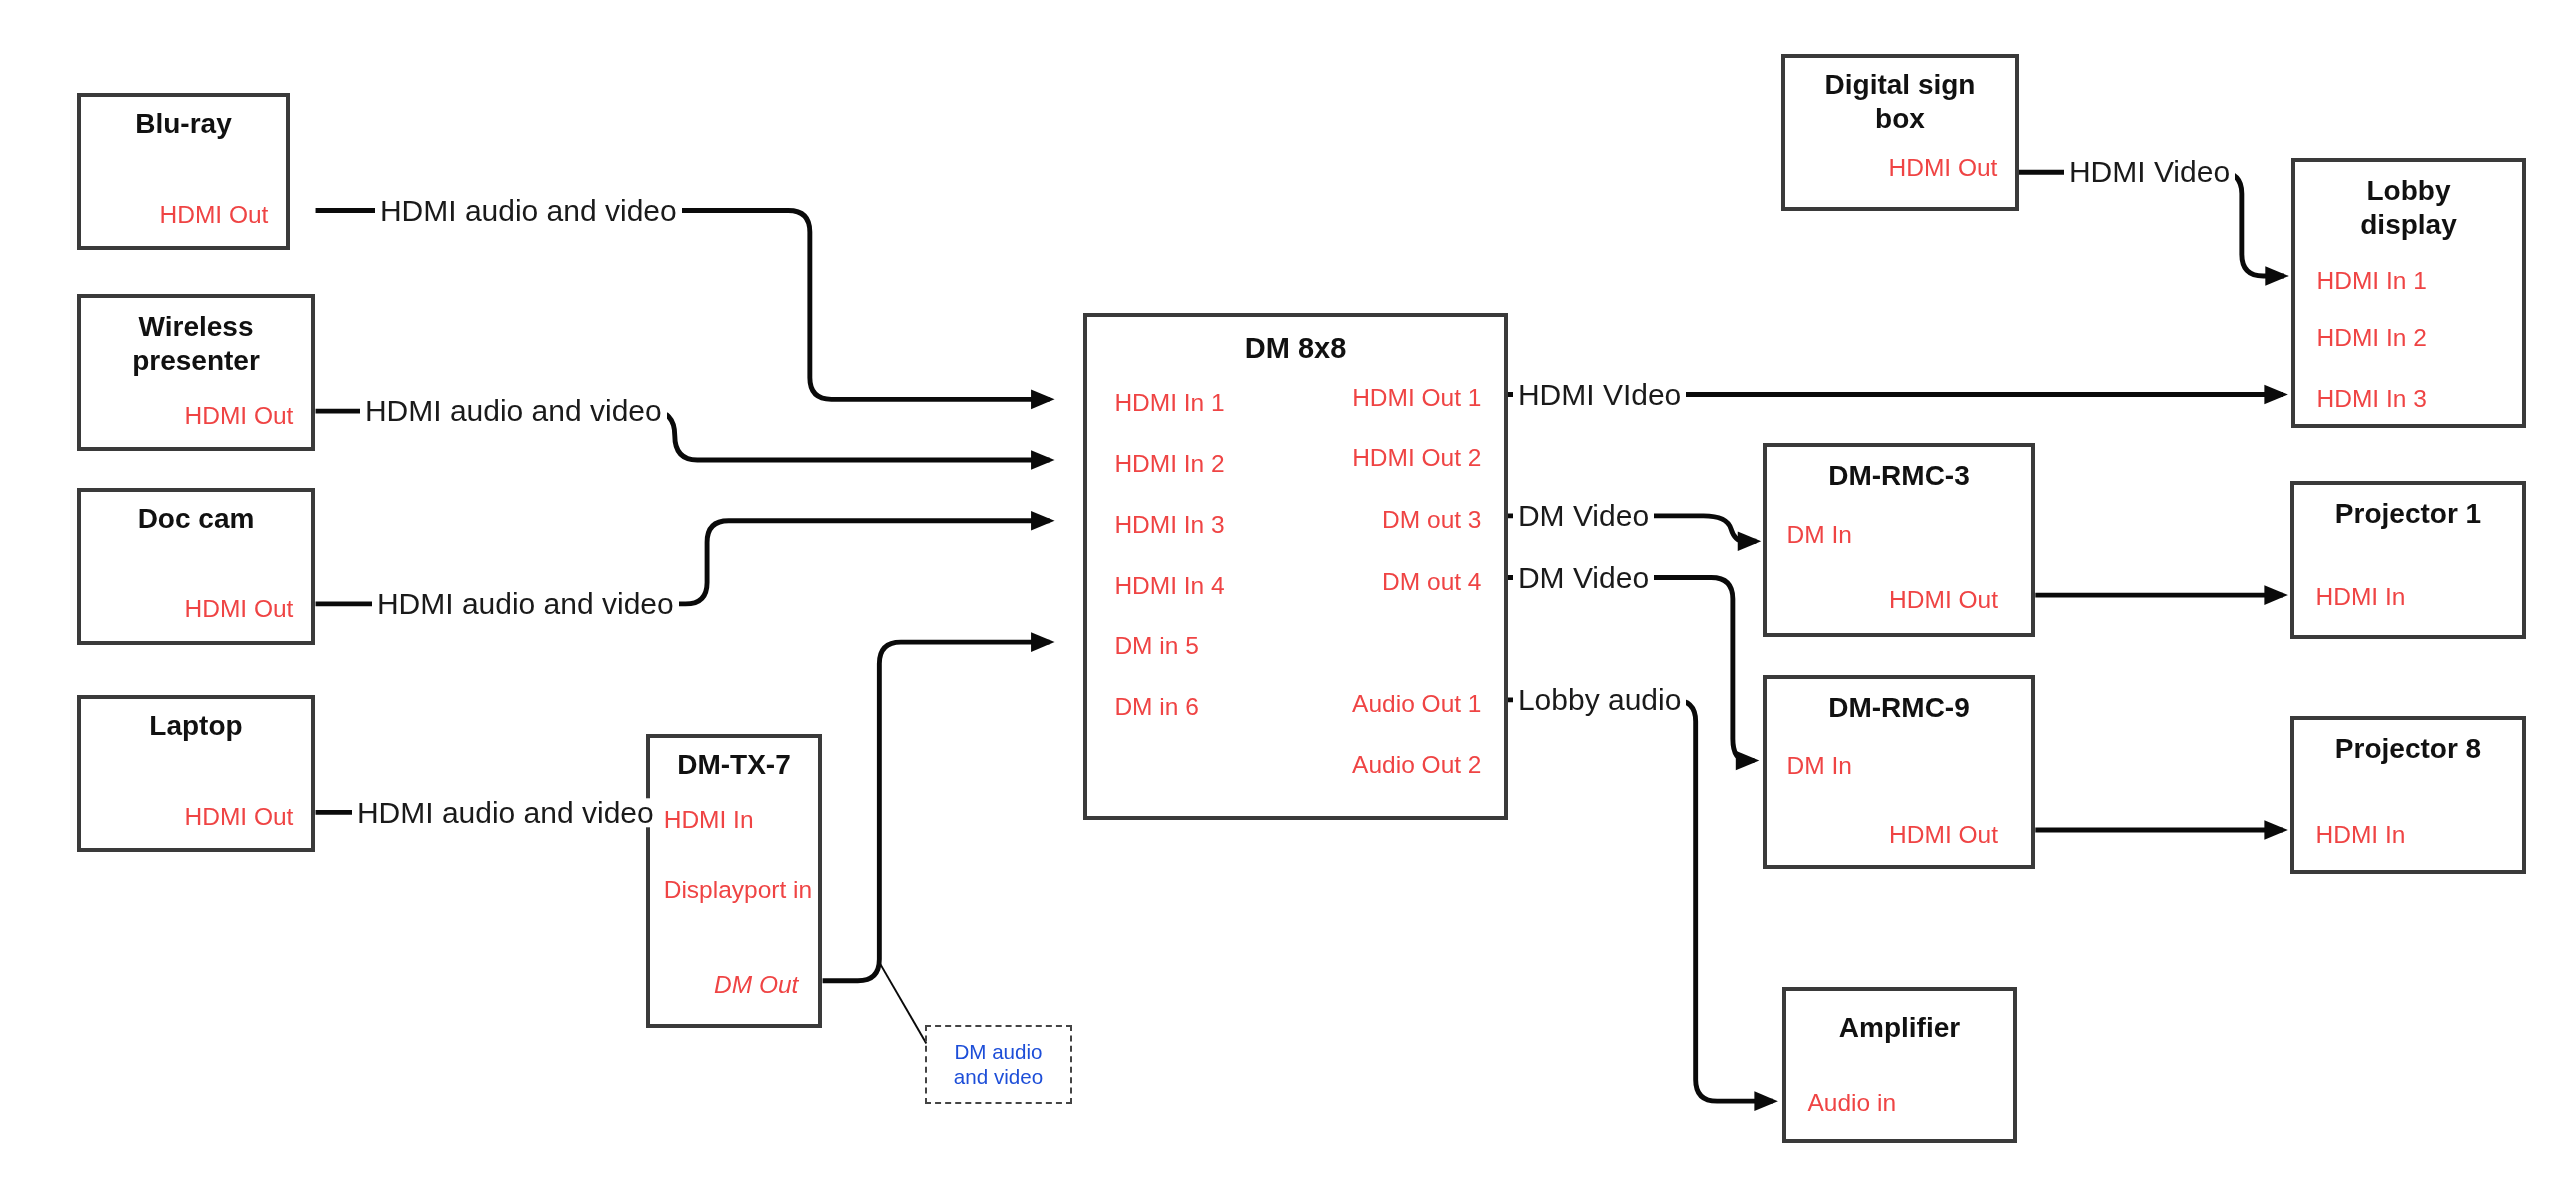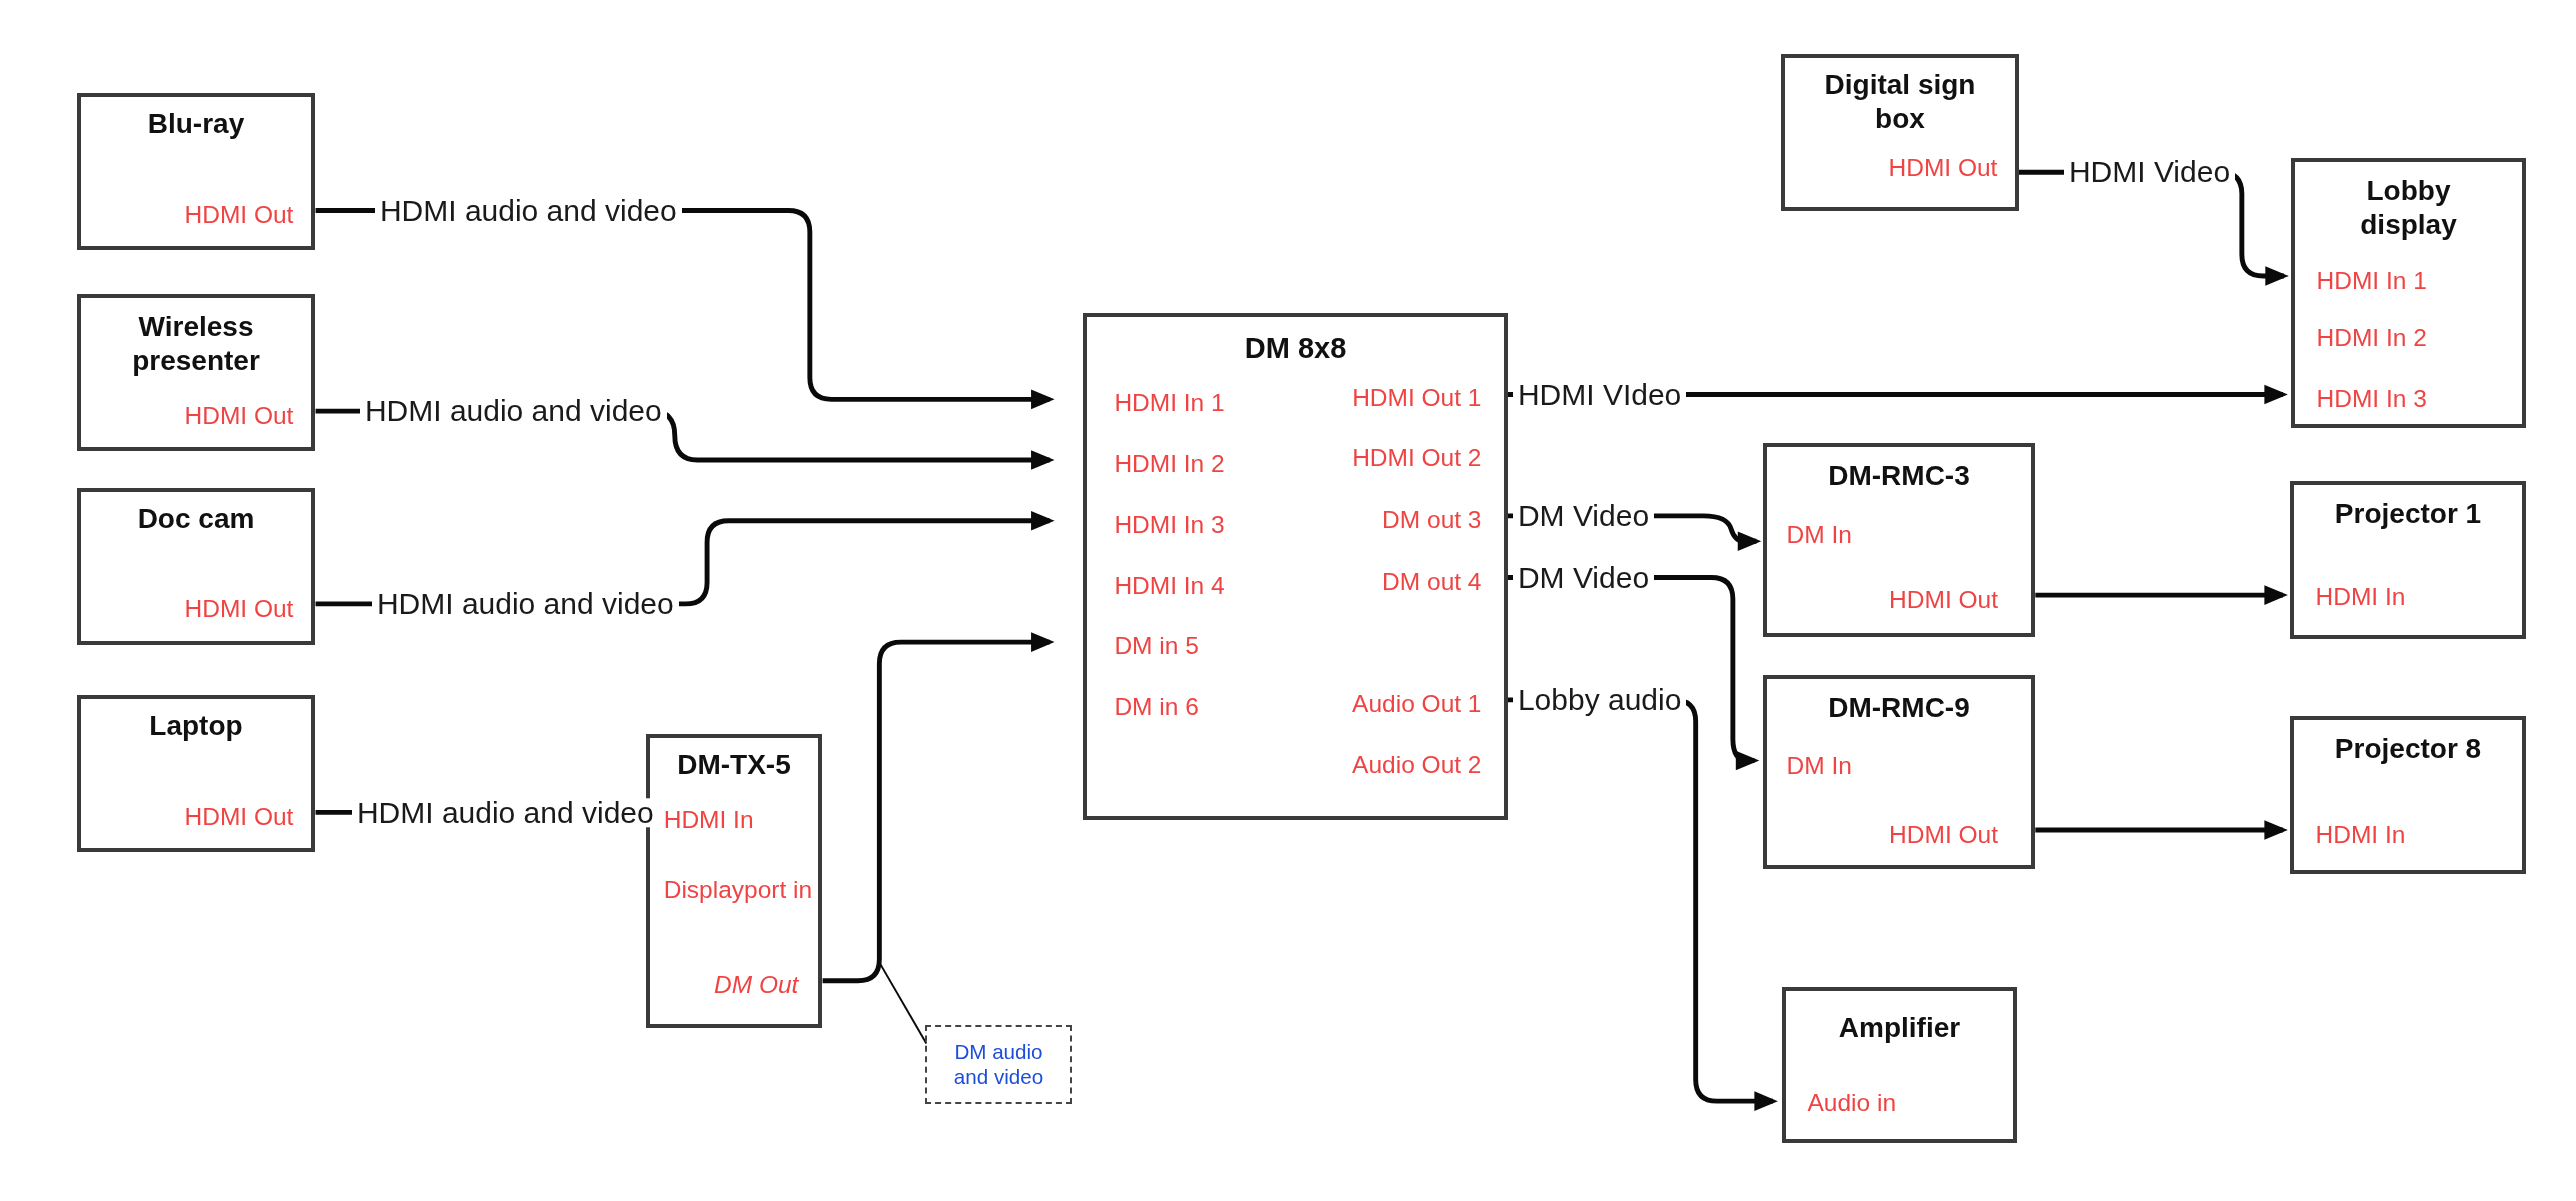--- a/index.html
+++ b/index.html
@@ -83,42 +83,42 @@
       <polygon points="2337,403 2313,393 2313,413"></polygon>
       <polygon points="1799,553 1775,543 1775,563"></polygon>
       <polygon points="1797,777 1773,767 1773,787"></polygon>
       <polygon points="1816,1125 1792,1115 1792,1135"></polygon>
       <polygon points="2338,282 2314,272 2314,292"></polygon>
       <polygon points="2337,608 2313,598 2313,618"></polygon>
       <polygon points="2337,848 2313,838 2313,858"></polygon>
     </g>
   </svg>
 
-  <div class="node" style="left:77px;top:93px;width:238px;height:157px;">
+  <div class="node" style="left:77px;top:93px;width:213px;height:157px;">
     <div class="node-title" style="top:9.8px;">Blu-ray</div>
     <div class="port r" style="right:17.6px;top:103px;">HDMI Out</div>
   </div>
 
   <div class="node" style="left:77px;top:294px;width:238px;height:157px;">
     <div class="node-title" style="top:11.7px;left:29px;right:29px;">Wireless presenter</div>
     <div class="port r" style="right:17.6px;top:103px;">HDMI Out</div>
   </div>
 
   <div class="node" style="left:77px;top:488px;width:238px;height:157px;">
     <div class="node-title" style="top:9.8px;">Doc cam</div>
     <div class="port r" style="right:17.6px;top:102px;">HDMI Out</div>
   </div>
 
   <div class="node" style="left:77px;top:695px;width:238px;height:157px;">
     <div class="node-title" style="top:9.8px;">Laptop</div>
     <div class="port r" style="right:17.6px;top:103px;">HDMI Out</div>
   </div>
 
   <div class="node" style="left:646px;top:734px;width:176px;height:294px;">
-    <div class="node-title" style="top:9.8px;left:9.8px;right:9.8px;">DM-TX-5</div>
+    <div class="node-title" style="top:9.8px;left:9.8px;right:9.8px;">DM-TX-7</div>
     <div class="port" style="left:13.7px;top:67px;">HDMI In</div>
     <div class="port" style="left:13.7px;top:137px;">Displayport in</div>
     <div class="port r" style="right:19.6px;top:232px;font-style:italic;">DM Out</div>
   </div>
 
   <div class="node" style="left:1056px;top:313px;width:425px;height:507px;margin-left:27px;">
     <div class="node-title" style="top:13.7px;font-size:29px;">DM 8x8</div>
     <div class="port" style="left:27.4px;top:71px;">HDMI In 1</div>
     <div class="port" style="left:27.4px;top:132px;">HDMI In 2</div>
     <div class="port" style="left:27.4px;top:193px;">HDMI In 3</div>

